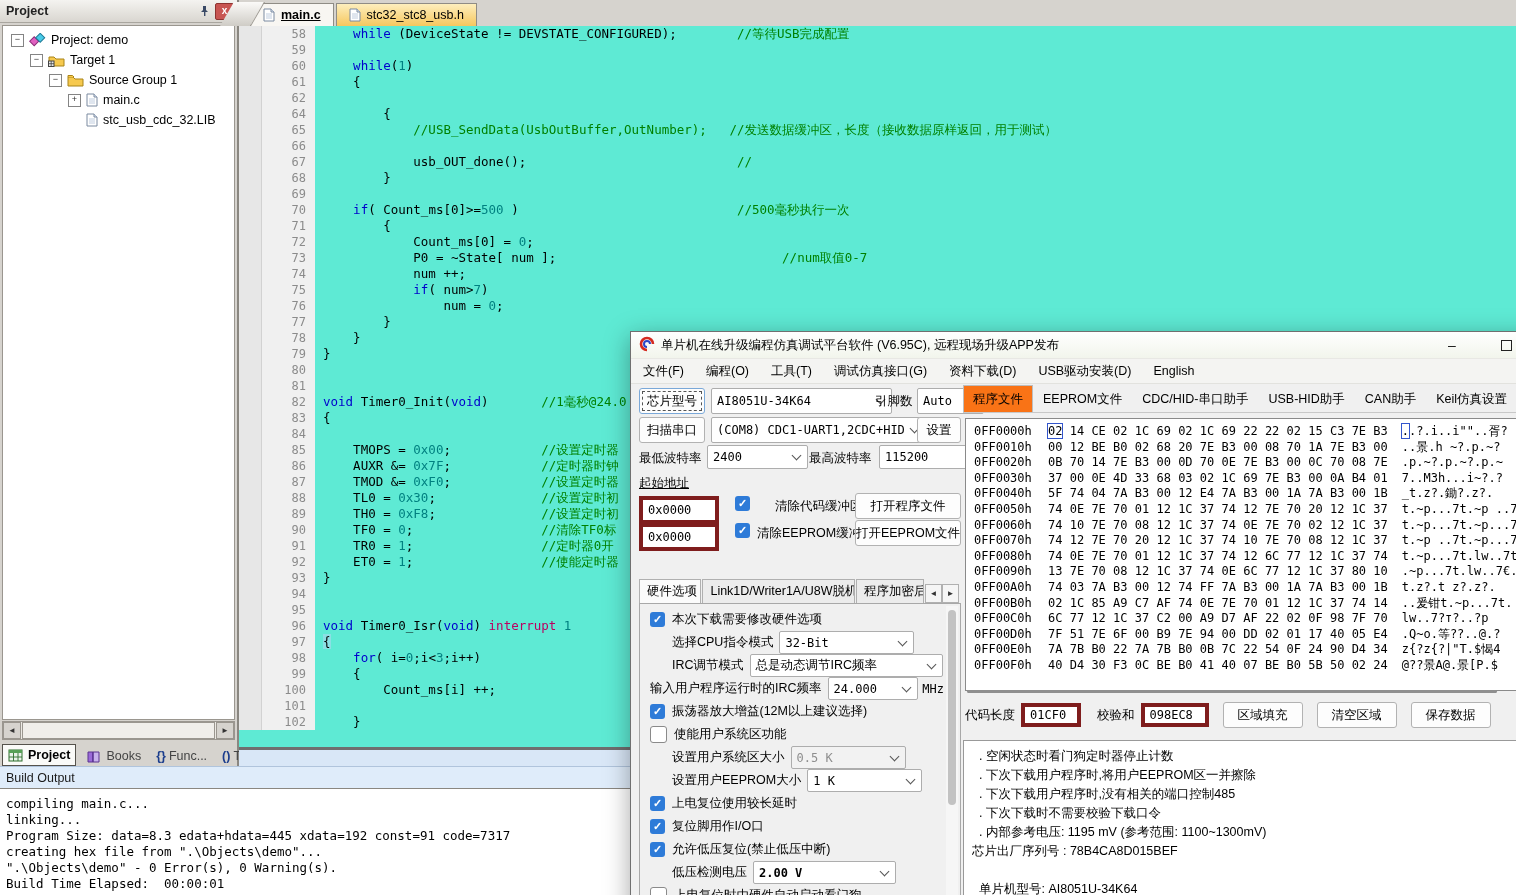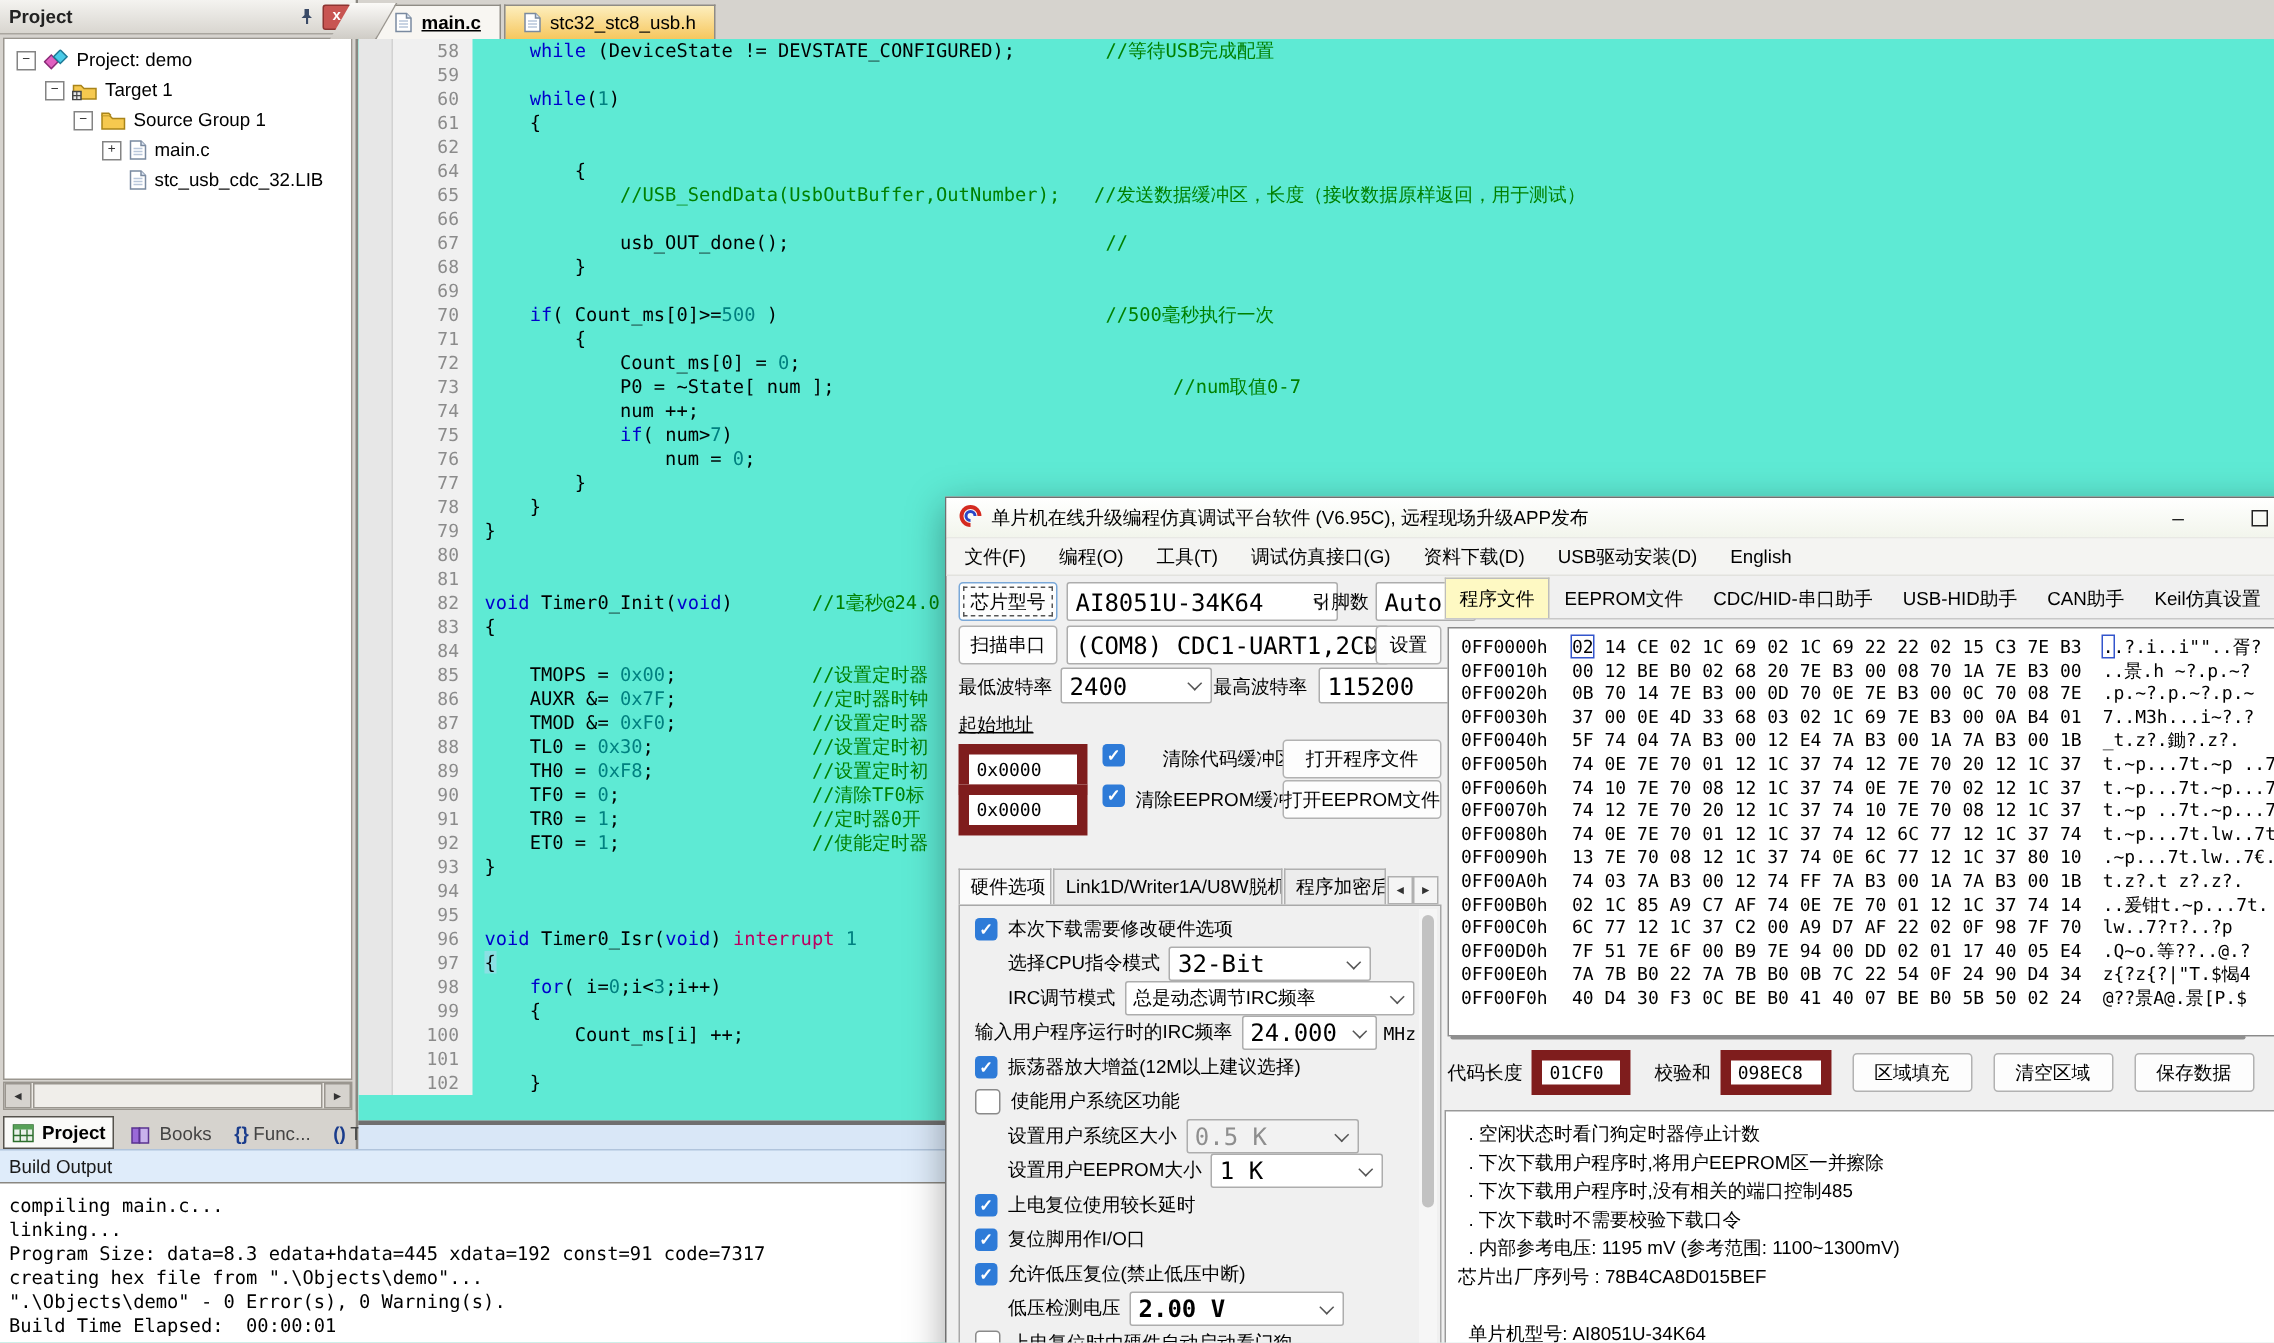--- a/index.html
+++ b/index.html
@@ -65,25 +65,25 @@
   #btn-max{left:860px}
   #btn-max .sq{width:9px;height:9px;border:1px solid #222}
   #isp-menubar{height:24px;display:flex;align-items:center;gap:22px;padding:0 12px;background:#f4f4f2;border-bottom:1px solid #e2e2de}
   .menu-item{white-space:nowrap}
 
   .btn{display:inline-flex;align-items:center;justify-content:center;background:#fdfdfd;border:1px solid #b2b2b2;
        border-radius:3px;white-space:nowrap;color:#000}
   .btn.focused{outline:1px dashed #555;outline-offset:-4px;border-color:#7aa8d8}
   .combo{position:relative;display:flex;align-items:center;background:#fff;border:1px solid #adadad;border-radius:2px;
          padding:0 18px 0 5px;white-space:nowrap;overflow:hidden}
-  .combo .val{font-family:"DejaVu Sans Mono","Liberation Mono",monospace;font-size:16px}
+  .combo .val{font-family:"DejaVu Sans Mono","Liberation Mono",monospace;font-size:12px}
   .combo .val.cjk{font-family:"Liberation Sans",sans-serif;font-size:12.5px}
   .combo.disabled{background:#f2f2f2;color:#8e8e8e}
   .chev{position:absolute;right:7px;top:50%;width:6px;height:6px;margin-top:-5px;border-right:1.3px solid #555;border-bottom:1.3px solid #555;transform:rotate(45deg)}
-  .sunken{background:#fff;border:7px solid #7f1d1d;display:inline-flex;align-items:center;padding:1px 5px;
+  .sunken{background:#fff;border:4px solid #7f1d1d;display:inline-flex;align-items:center;padding:1px 5px;
           font-family:"DejaVu Sans Mono","Liberation Mono",monospace;font-size:12px}
   .cb{width:15px;height:15px;border-radius:3px;display:inline-flex;align-items:center;justify-content:center;margin-right:7px;flex:none}
   .cb.on{background:#2e7bd8;color:#fff;font-size:11px;font-weight:bold}
   .cb.off{background:#fff;border:1px solid #8a8a8a}
   .abs{position:absolute}
   .lbl{white-space:nowrap}
 
   
   #isp-left{position:absolute;left:8px;top:52px;width:320px;height:568px}
   #left-tabs{position:absolute;left:0;top:196px;width:320px;height:23px;display:flex;align-items:flex-end}
@@ -98,21 +98,21 @@
   .hwrow .combo{height:21px;margin-left:6px}
   .hwrow .suffix{margin-left:4px;font-family:"DejaVu Sans Mono","Liberation Mono",monospace;font-size:12px}
   #hw-vscroll{position:absolute;right:2px;top:2px;bottom:2px;width:12px;background:#f6f6f6}
   #hw-vthumb{position:absolute;left:2px;top:4px;width:8px;height:62%;background:#c2c2c2;border-radius:4px}
   #action-btns{position:absolute;left:0;top:540px;width:320px;display:flex}
 
   
   #isp-right{position:absolute;left:332px;top:52px;right:0;height:568px}
   #right-tabs{display:flex;align-items:flex-end;height:28px;border-bottom:1px solid #c8c8c8;overflow:hidden;white-space:nowrap}
   .rtab{padding:5px 9px 4px;border:1px solid transparent;border-bottom:none;color:#000;white-space:nowrap}
-  .rtab.active{background:#fef9c3;border-color:#bdbdbd}
+  .rtab.active{background:#f97316;border-color:#bdbdbd}
   #hex-box{position:absolute;left:2px;top:34px;width:546px;height:266px;background:#fff;border:1px solid #8a8a8a;
            padding:5px 0 0 8px;overflow:hidden}
   .hexrow{display:flex;height:15.6px;line-height:15.6px;font-family:"DejaVu Sans Mono","Liberation Mono",monospace;font-size:12px;white-space:pre}
   .haddr{width:74px;flex:none}
   .hbytes{flex:none}
   .hascii{margin-left:14px}
   .hsel{outline:1px solid #3355cc}
   #hex-hscroll{position:absolute;left:2px;top:304px;width:546px;height:8px}
   #hex-hthumb{position:absolute;left:2px;top:2px;width:97%;height:3px;background:#8f8f8f;border-radius:2px}
   #summary-row{position:absolute;left:2px;top:318px;width:560px;height:26px;display:flex;align-items:center;white-space:nowrap}

